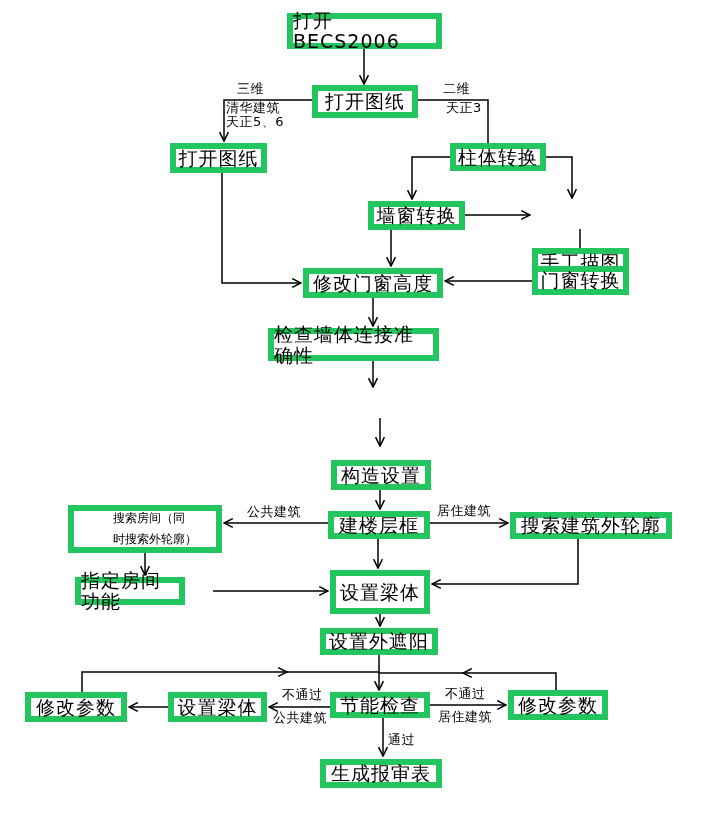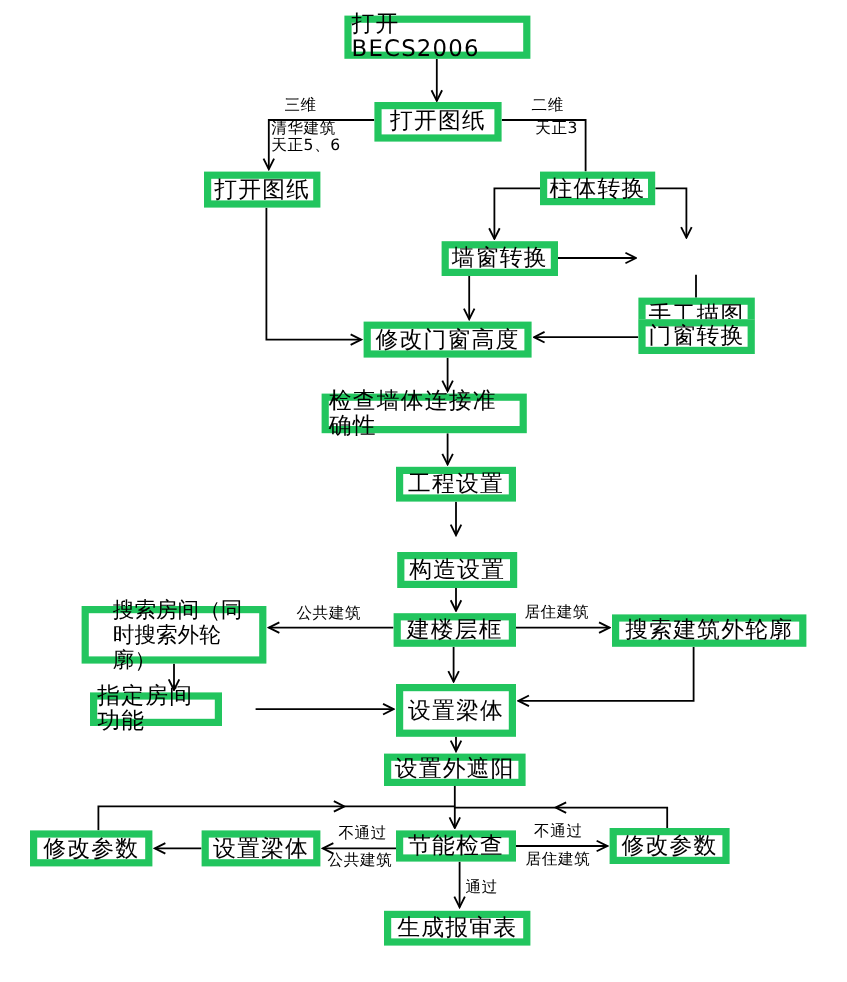--- a/index.html
+++ b/index.html
@@ -104,31 +104,28 @@
   </div>
   <div class="node" style="left:532px; top:266px; width:97px; height:29px;">
     <span>门窗转换</span>
   </div>
   <div class="node" style="left:303px; top:268px; width:140px; height:30px;">
     <span>修改门窗高度</span>
   </div>
   <div class="node" style="left:268px; top:328px; width:171px; height:33px;">
     <span>检查墙体连接准确性</span>
   </div>
-  <div class="node" style="left:330px; top:389px; width:100px; height:29px;">
-    <span>工程设置</span>
-  </div>
   <div class="node" style="left:331px; top:446px; width:100px; height:30px;margin-top:14px;">
     <span>构造设置</span>
   </div>
   <div class="node" style="left:328px; top:511px; width:102px; height:28px;">
     <span>建楼层框</span>
   </div>
   <div class="node" style="left:68px; top:505px; width:154px; height:48px;">
-    <span style="font-size:18px; letter-spacing:0;margin-left:20px;">搜索房间（同
+    <span style="font-size:12px; letter-spacing:0;margin-left:20px;">搜索房间（同
 时搜索外轮廓）</span>
   </div>
   <div class="node" style="left:75px; top:577px; width:110px; height:28px;">
     <span>指定房间功能</span>
   </div>
   <div class="node" style="left:510px; top:512px; width:162px; height:27px;">
     <span>搜索建筑外轮廓</span>
   </div>
   <div class="node" style="left:330px; top:570px; width:100px; height:44px;">
     <span>设置梁体</span>

